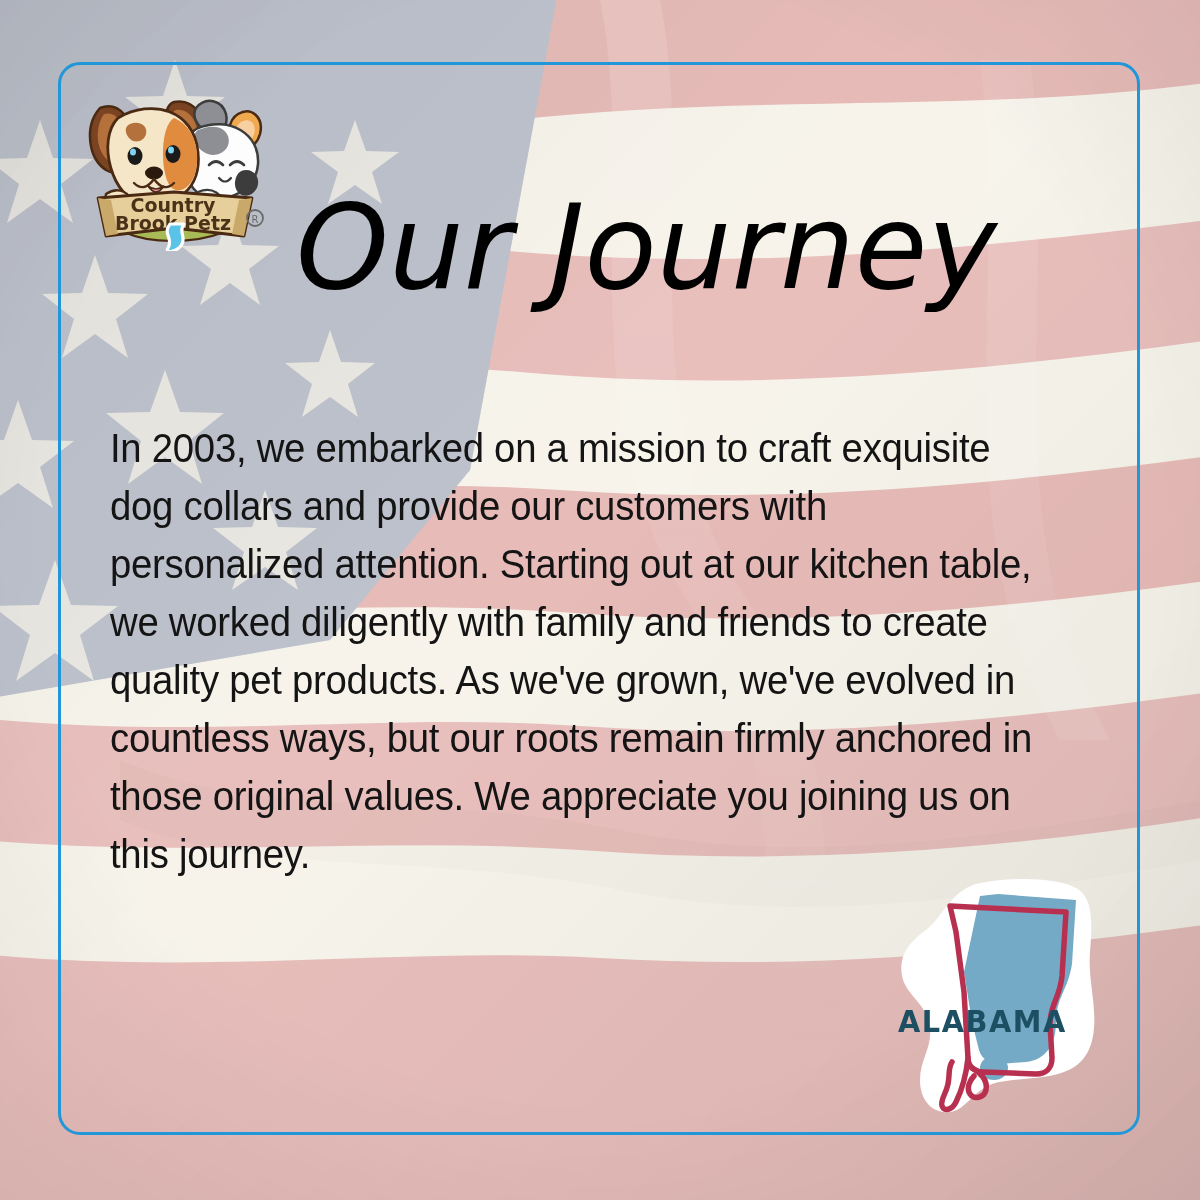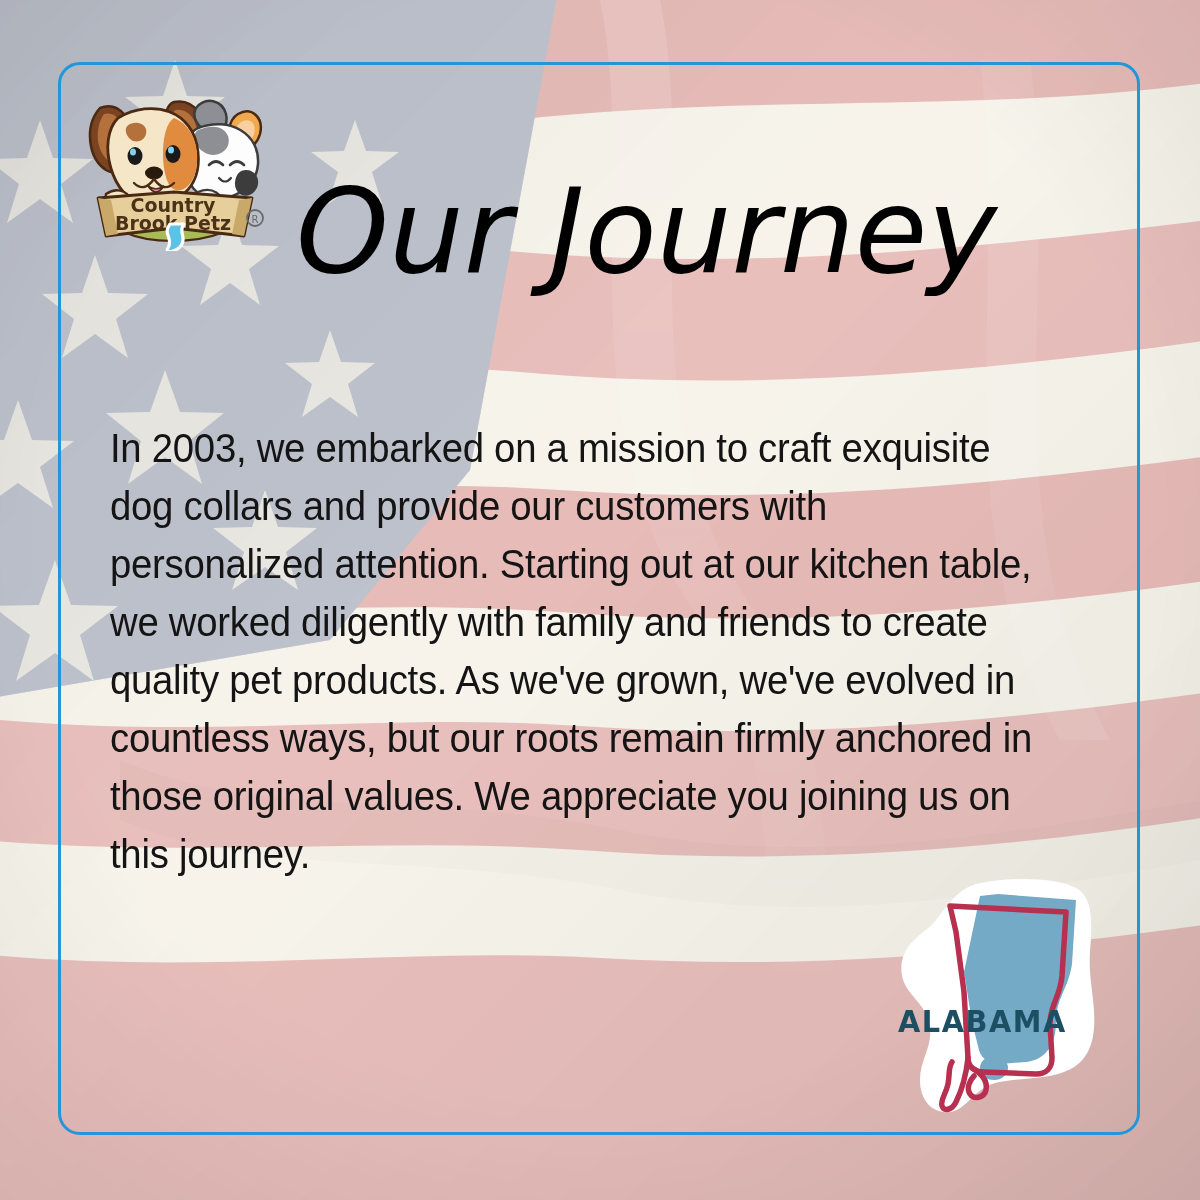--- a/index.html
+++ b/index.html
@@ -23,21 +23,21 @@
     box-sizing:border-box;
     pointer-events:none;
   }
 
   
   .logo{position:absolute;left:78px;top:66px;width:190px;height:185px;}
   .logo svg{width:100%;height:100%;display:block;}
 
   
   .title{
-    position:absolute;left:296px;top:150px;
+    position:absolute;left:296px;top:166px;
     width:620px;height:170px;
   }
   .title svg{width:100%;height:100%;overflow:visible;}
   .title text{
     font-family:"DejaVu Sans", sans-serif;
     font-style:italic;
     font-size:118px;
     fill:#000;
   }
 

